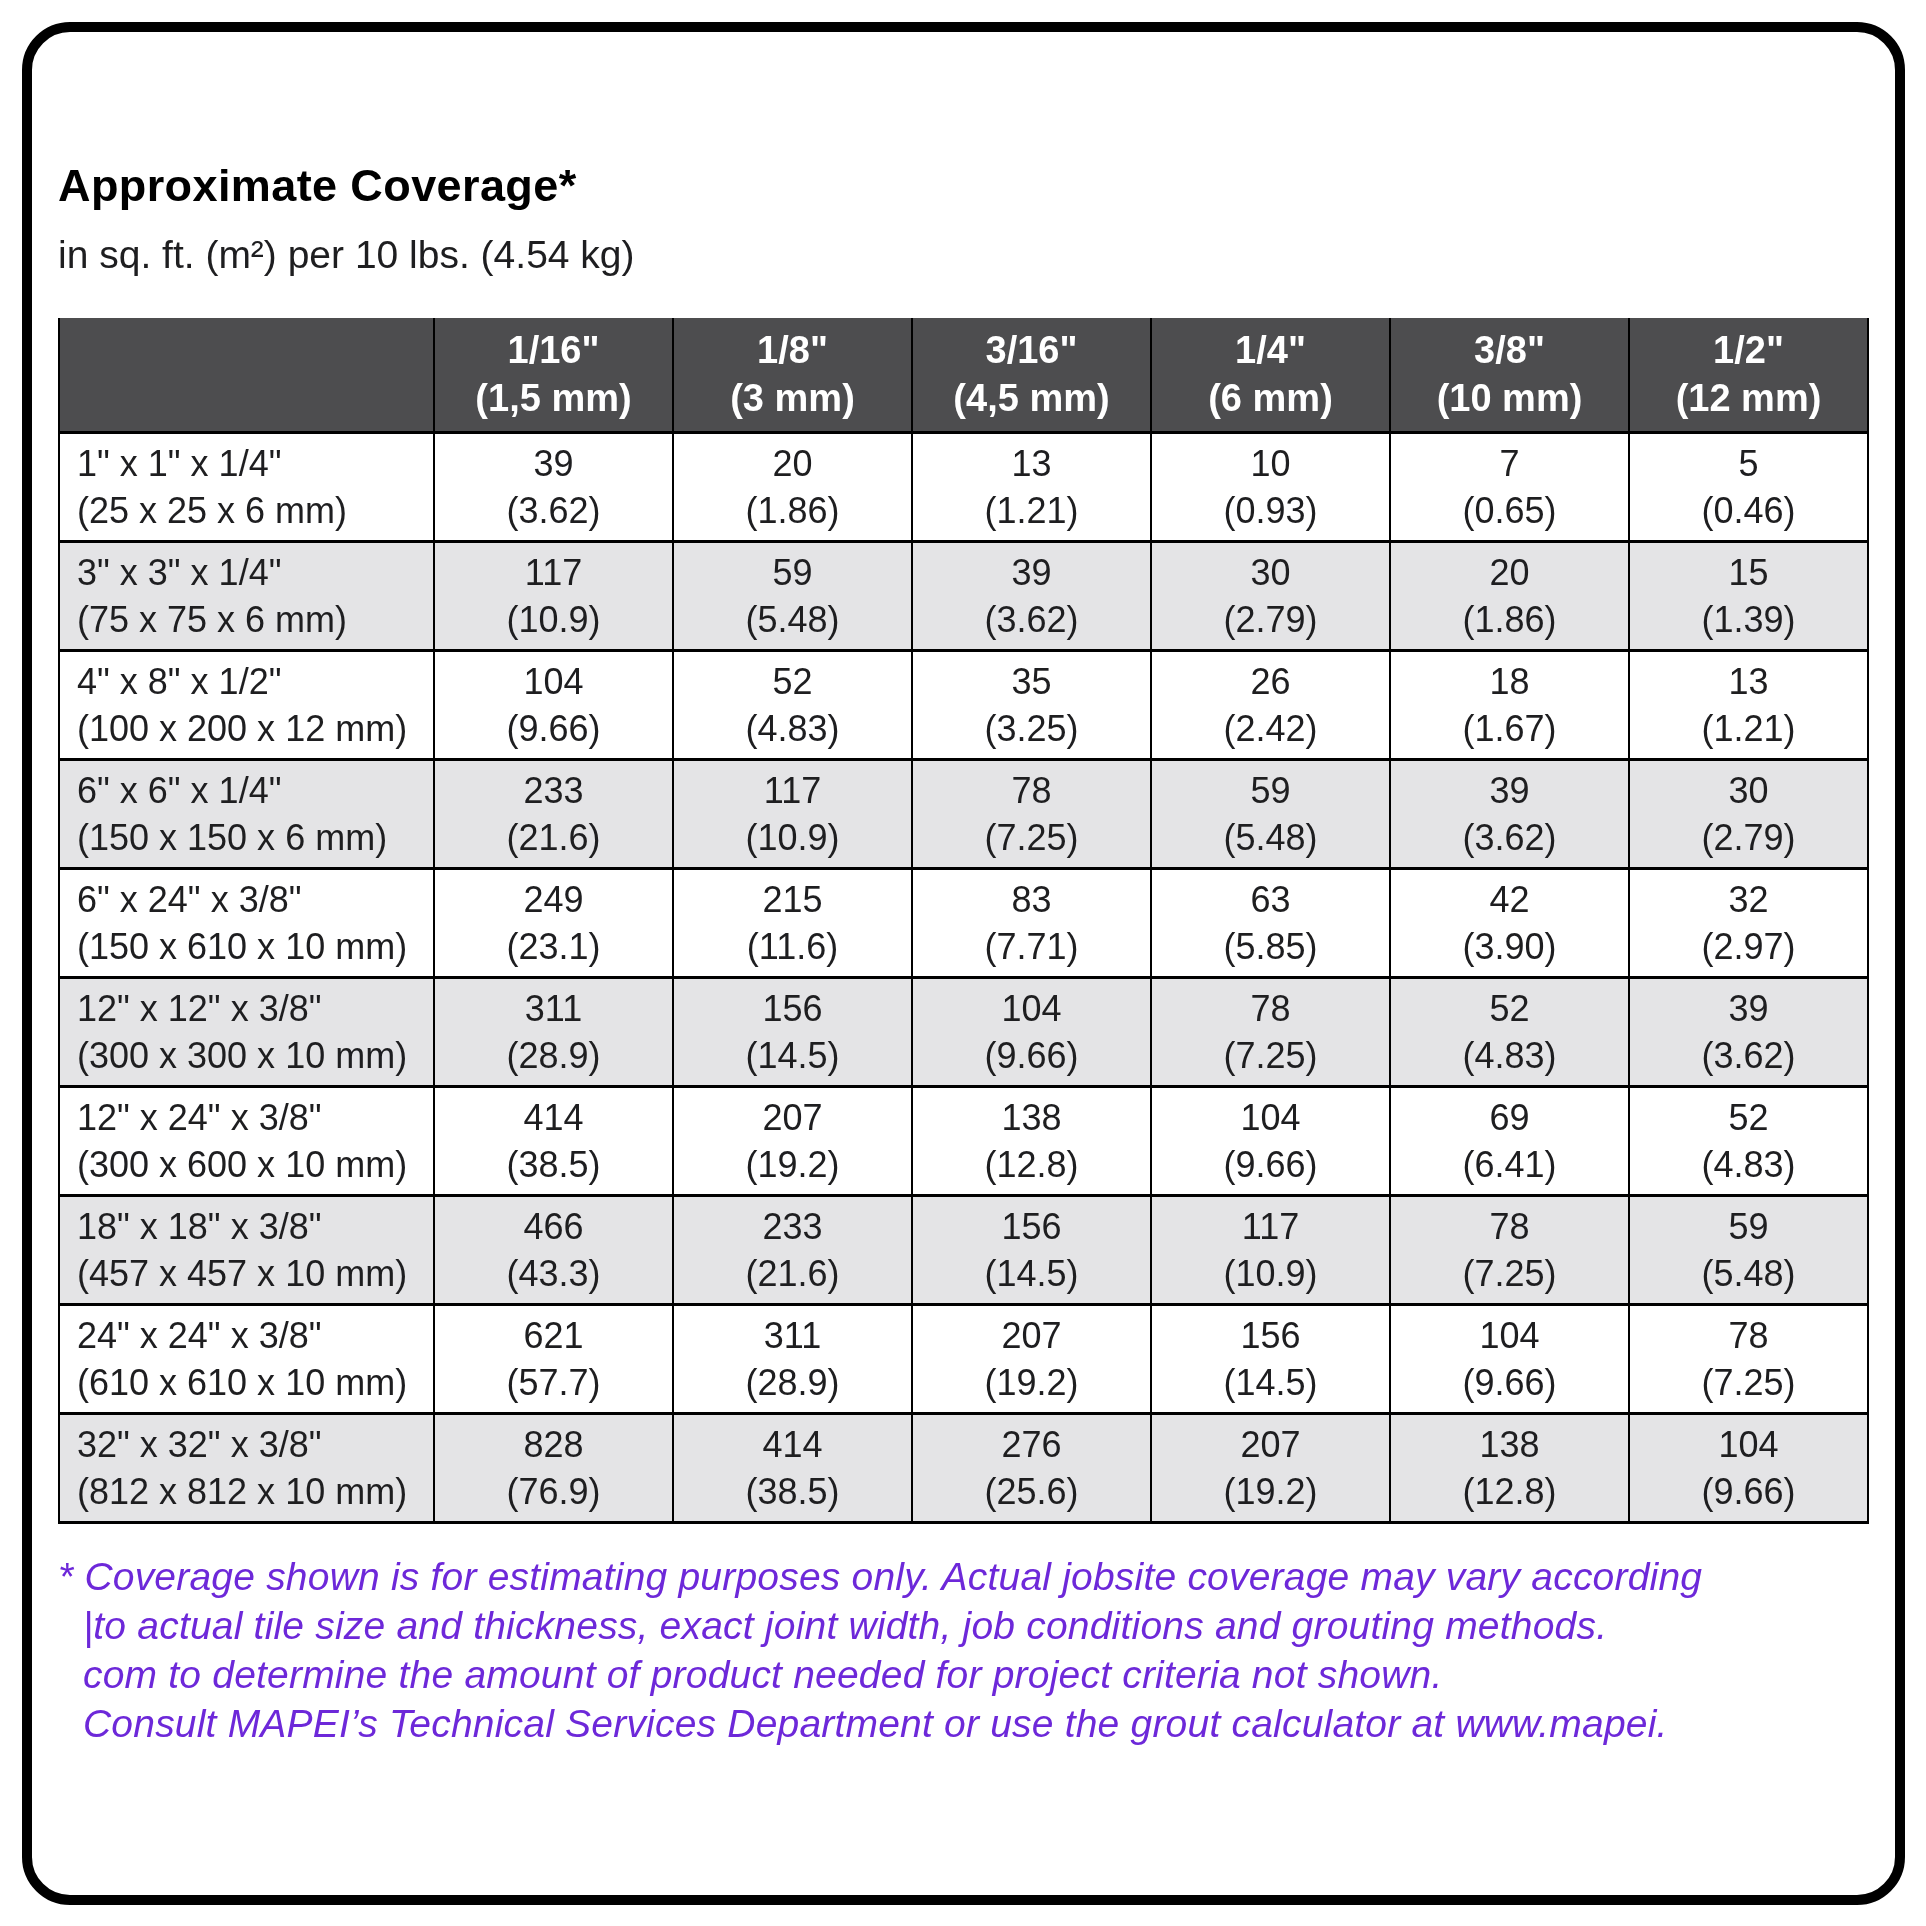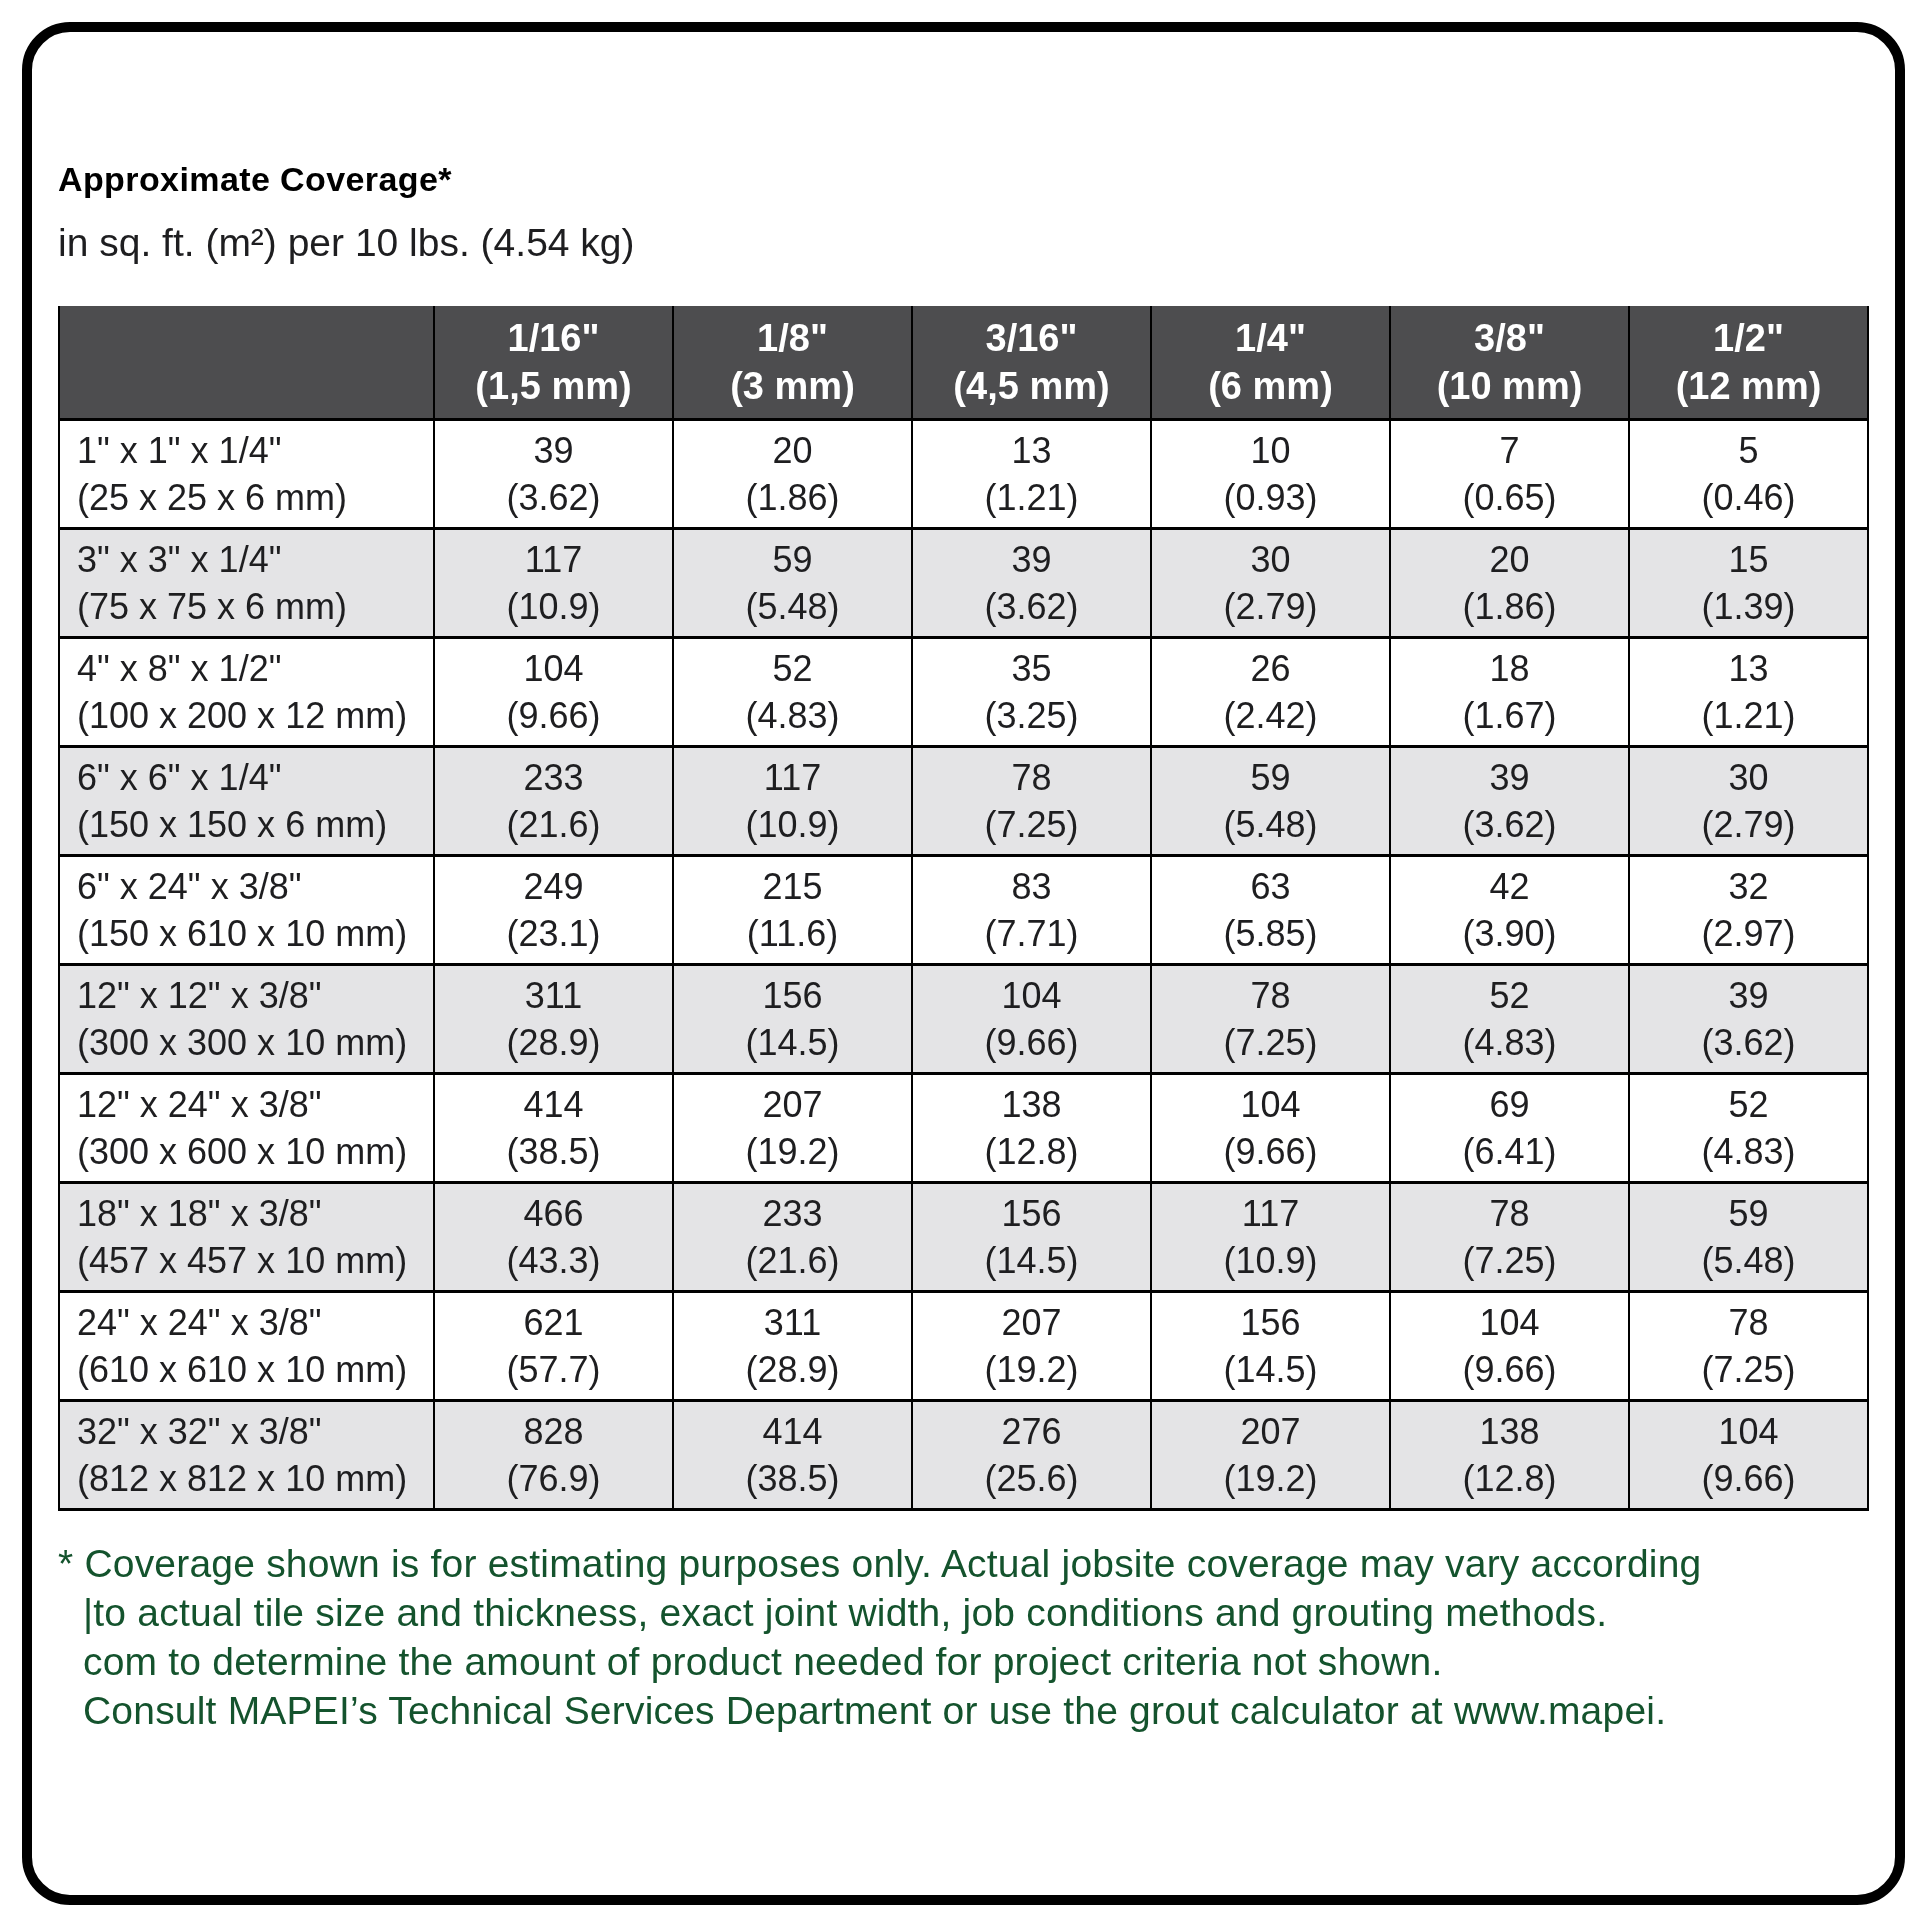--- a/index.html
+++ b/index.html
@@ -8,21 +8,21 @@
     font-family:"Liberation Sans", sans-serif; color:#1e1e20;
     -webkit-font-smoothing:antialiased;
   }
   .frame {
     position:absolute; left:21.6px; top:21.6px; width:1883px; height:1883px;
     border:10.8px solid #000; border-radius:48px; box-sizing:border-box;
     pointer-events:none;
   }
   .content { position:absolute; left:58px; top:160px; width:1811px; }
   .title {
-    font-size:34px; font-weight:700; color:#000; margin:0 0 21.6px 0;
+    font-size:45px; font-weight:700; color:#000; margin:0 0 21.6px 0;
     letter-spacing:0.4px; line-height:1.15;
   }
   .subtitle { font-size:39px; font-weight:400; margin:16px 0 40px 0; line-height:1.15; }
 
   table.coverage {
     border-collapse:collapse; width:1811px; table-layout:fixed;
   }
   table.coverage th, table.coverage td { box-sizing:border-box; }
 
   tr.head-blue th {
@@ -42,22 +42,22 @@
   tbody td {
     border:2.3px solid #000; border-top-width:3.1px; border-bottom-width:3.1px;
     font-size:36px; line-height:47px; text-align:center; vertical-align:middle;
     height:109px; white-space:pre-line; padding:4.6px 0;
   }
   tbody td.tile { text-align:left; padding-left:17px; padding-right:4.6px; }
   tbody tr:nth-child(even) { background:var(--row_alt,#E4E4E6); }
   tbody tr:nth-child(odd)  { background:#ffffff; }
 
   .footnote {
-    margin-top:28px; font-size:39px; line-height:49px;
-    color:#14532d; letter-spacing:0.2px;
+    margin-top:28px; font-style:italic; font-size:39px; line-height:49px;
+    color:#6d28d9; letter-spacing:0.2px;
   }
   .footnote .fl.indent { padding-left:25px; }
 </style>
 </head>
 <body>
 
 <div class="frame"></div>
 
 <div class="content">
   <h1 class="title">Approximate Coverage*</h1>

